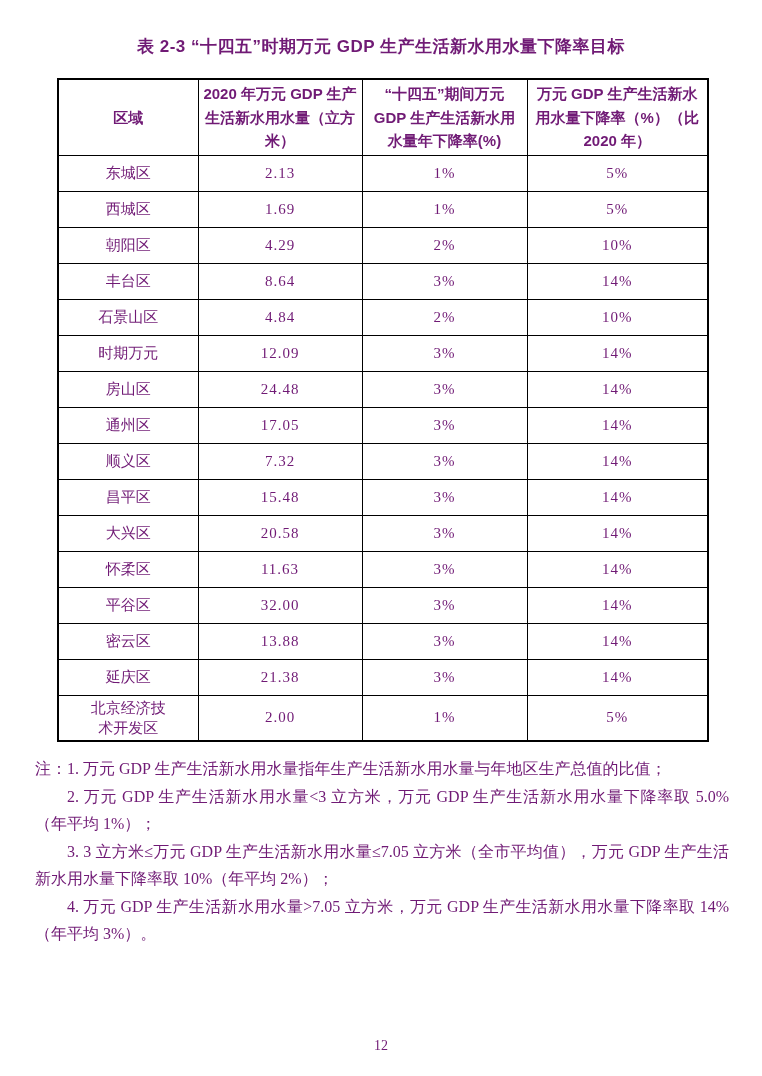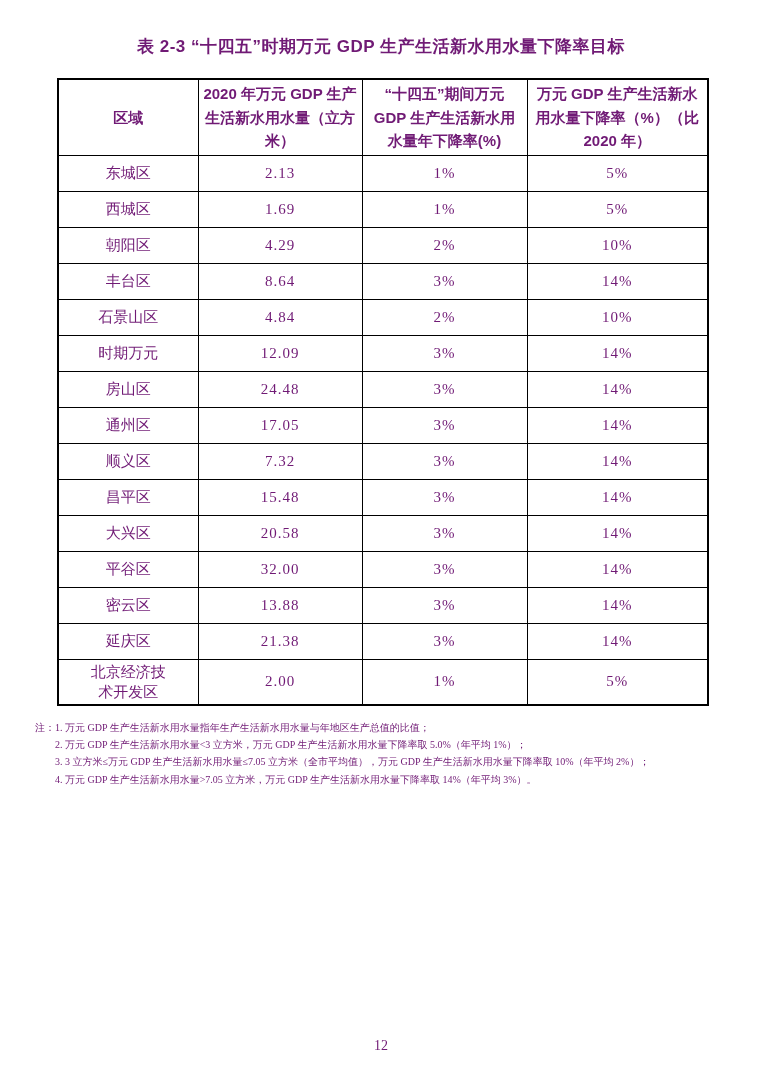--- a/index.html
+++ b/index.html
@@ -50,21 +50,21 @@
     padding: 2px 25px;
   }
   .data-table td.value-cell {
     font-family: "Liberation Serif", "DejaVu Serif", serif;
     letter-spacing: 1px;
     margin-top: 20px;
   }
   .notes {
     margin: 13px 0 0 35px;
     width: 694px;
-    font-size: 10px;
+    font-size: 16px;
     line-height: 1.72;
     text-align: justify;
   }
   .notes p.note-indent { text-indent: 2em; }
   .page-number {
     position: absolute;
     bottom: 22px;
     left: 0;
     width: 100%;
     text-align: center;
@@ -155,20 +155,26 @@
       <td class="value-cell">3%</td>
       <td class="value-cell">14%</td>
     </tr>
         <tr>
       <td class="region-cell">大兴区</td>
       <td class="value-cell">20.58</td>
       <td class="value-cell">3%</td>
       <td class="value-cell">14%</td>
     </tr>
         <tr>
+      <td class="region-cell">怀柔区</td>
+      <td class="value-cell">11.63</td>
+      <td class="value-cell">3%</td>
+      <td class="value-cell">14%</td>
+    </tr>
+        <tr>
       <td class="region-cell">平谷区</td>
       <td class="value-cell">32.00</td>
       <td class="value-cell">3%</td>
       <td class="value-cell">14%</td>
     </tr>
         <tr>
       <td class="region-cell">密云区</td>
       <td class="value-cell">13.88</td>
       <td class="value-cell">3%</td>
       <td class="value-cell">14%</td>

